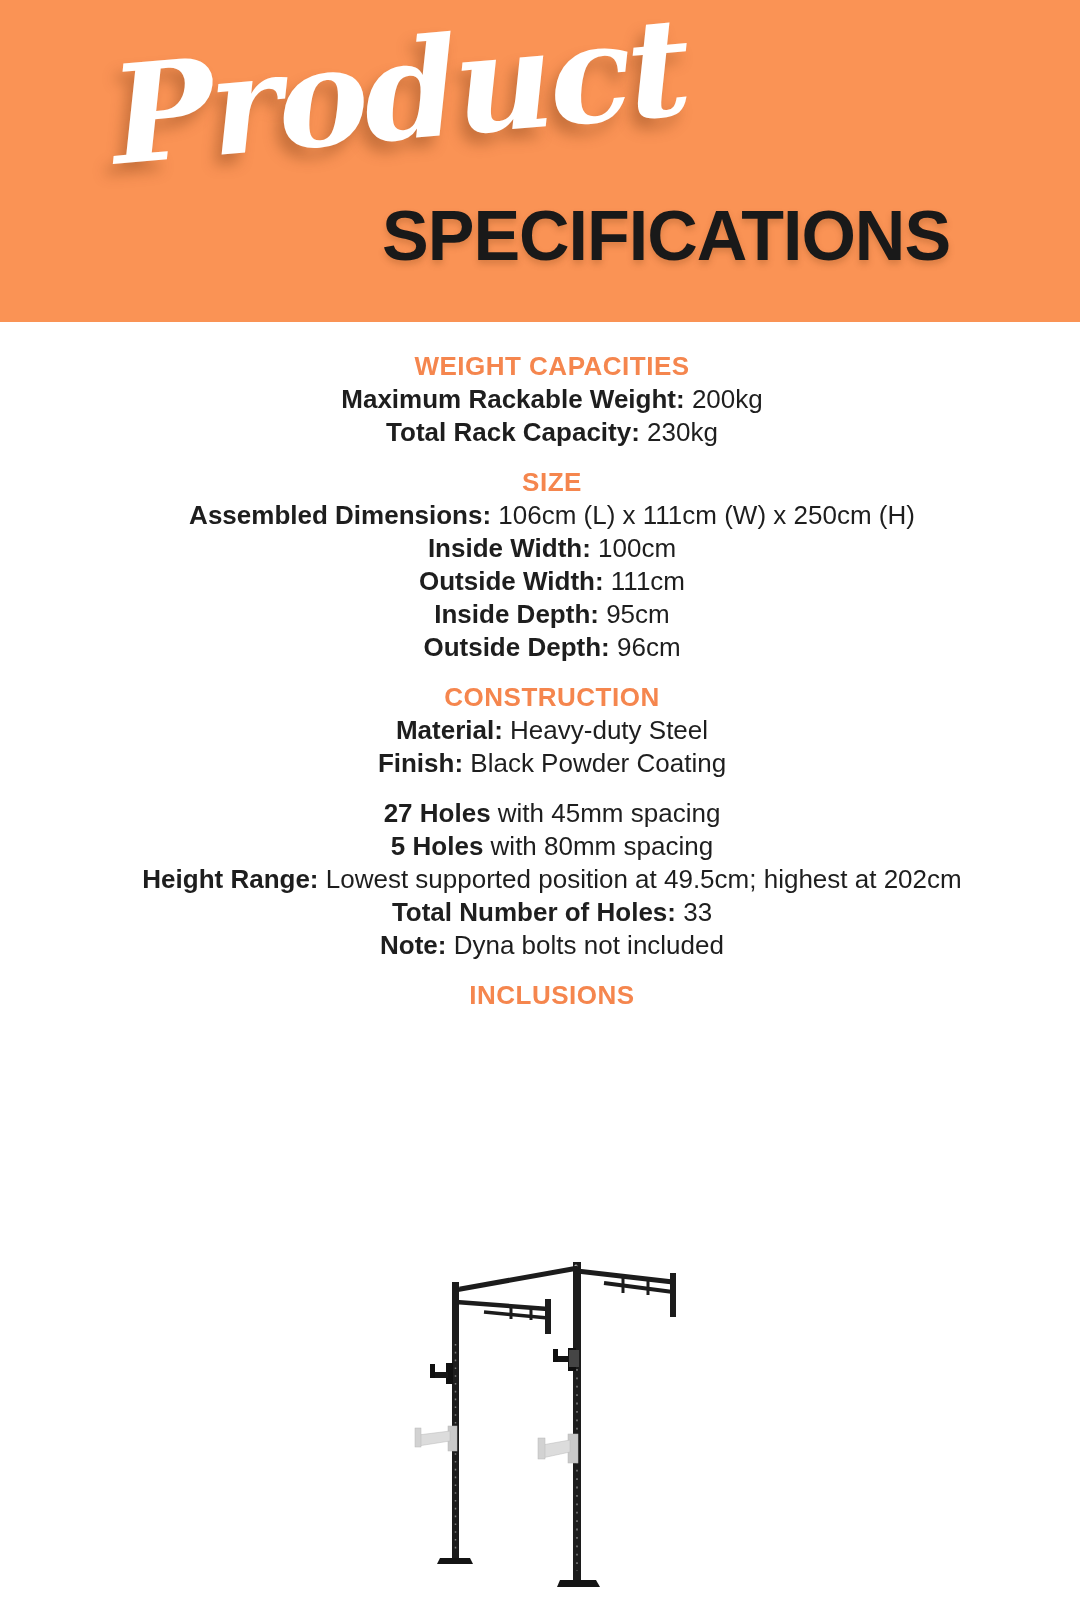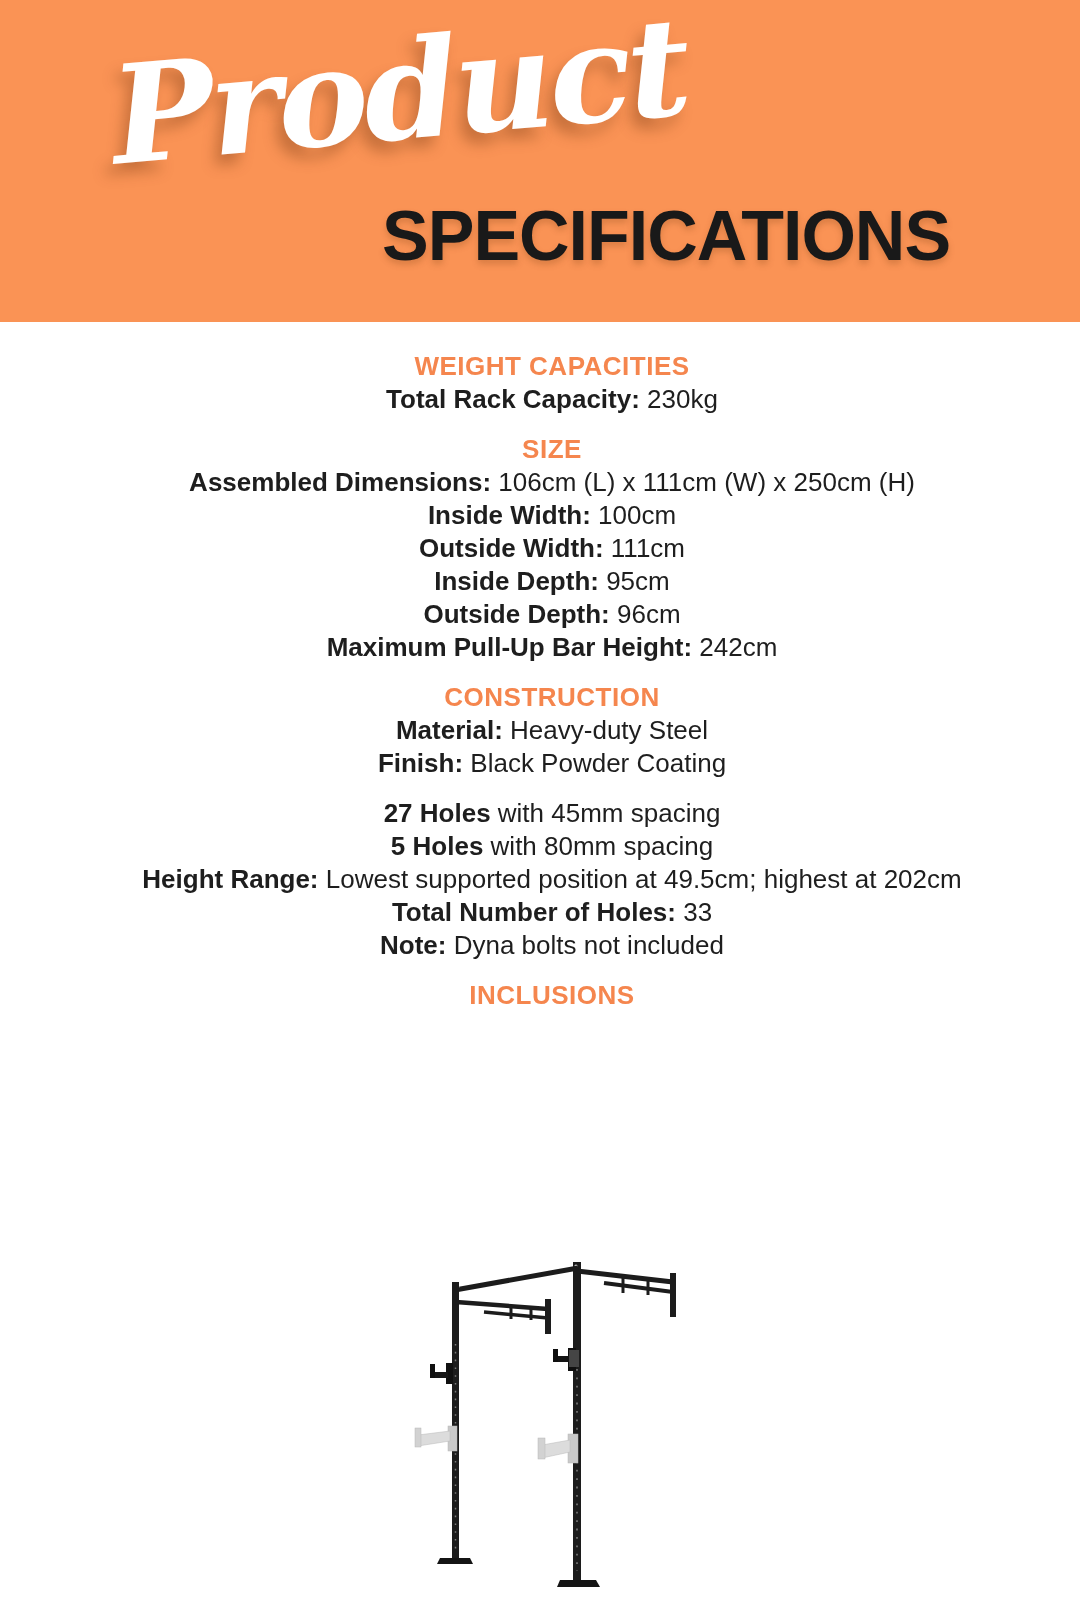--- a/index.html
+++ b/index.html
@@ -75,30 +75,30 @@
 
 <header class="banner">
   <div class="script-title">Product</div>
   <div class="main-title">SPECIFICATIONS</div>
 </header>
 
 <main class="content">
   <div id="specs">
       <section class="spec-section">
         <h2 class="spec-heading">WEIGHT CAPACITIES</h2>
+        <p class="spec-line"><b>Maximum Rackable Weight:</b> 200kg</p>
         <p class="spec-line"><b>Total Rack Capacity:</b> 230kg</p>
       </section>
       <section class="spec-section">
         <h2 class="spec-heading">SIZE</h2>
         <p class="spec-line"><b>Assembled Dimensions:</b> 106cm (L) x 111cm (W) x 250cm (H)</p>
         <p class="spec-line"><b>Inside Width:</b> 100cm</p>
         <p class="spec-line"><b>Outside Width:</b> 111cm</p>
         <p class="spec-line"><b>Inside Depth:</b> 95cm</p>
         <p class="spec-line"><b>Outside Depth:</b> 96cm</p>
-        <p class="spec-line"><b>Maximum Pull-Up Bar Height:</b> 242cm</p>
       </section>
       <section class="spec-section">
         <h2 class="spec-heading">CONSTRUCTION</h2>
         <p class="spec-line"><b>Material:</b> Heavy-duty Steel</p>
         <p class="spec-line"><b>Finish:</b> Black Powder Coating</p>
       </section>
       <section class="spec-section">
         <p class="spec-line"><b>27 Holes</b> with 45mm spacing</p>
         <p class="spec-line"><b>5 Holes</b> with 80mm spacing</p>
         <p class="spec-line"><b>Height Range:</b> Lowest supported position at 49.5cm; highest at 202cm</p>

